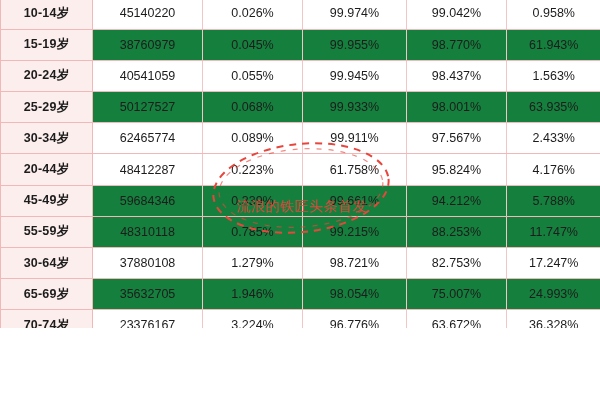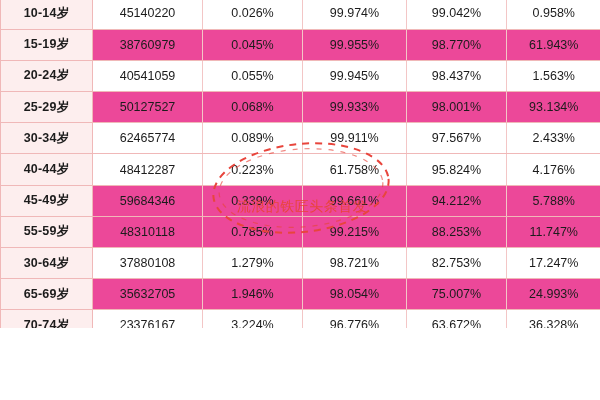--- a/index.html
+++ b/index.html
@@ -46,21 +46,21 @@
     border-right: 1px solid #f0b8b8;
     font-size: 12.5px;
     letter-spacing: 0.2px;
   }
   table.data td.c1 { width: 110px; }
   table.data td.c2 { width: 100px; }
   table.data td.c3 { width: 104px; }
   table.data td.c4 { width: 100px; }
   table.data td.c5 { width: 94px; border-right: none; }
   table.data tr.even td:not(.c0) { background: #ffffff; }
-  table.data tr.odd  td:not(.c0) { background: #ec4899; }
+  table.data tr.odd  td:not(.c0) { background: #15803d; }
 
   
   #watermark {
     position: absolute;
     left: 208px;
     top: 140px;
     width: 186px;
     height: 96px;
     pointer-events: none;
   }
@@ -110,32 +110,32 @@
           <td class="c3">99.945%</td>
           <td class="c4">98.437%</td>
           <td class="c5">1.563%</td>
         </tr>
         <tr class="odd">
           <td class="c0">25-29岁</td>
           <td class="c1">50127527</td>
           <td class="c2">0.068%</td>
           <td class="c3">99.933%</td>
           <td class="c4">98.001%</td>
-          <td class="c5">93.134%</td>
+          <td class="c5">63.935%</td>
         </tr>
         <tr class="even">
           <td class="c0">30-34岁</td>
           <td class="c1">62465774</td>
           <td class="c2">0.089%</td>
           <td class="c3">99.911%</td>
           <td class="c4">97.567%</td>
           <td class="c5">2.433%</td>
         </tr>
         <tr class="even">
-          <td class="c0">40-44岁</td>
+          <td class="c0">20-44岁</td>
           <td class="c1">48412287</td>
           <td class="c2">0.223%</td>
           <td class="c3">61.758%</td>
           <td class="c4">95.824%</td>
           <td class="c5">4.176%</td>
         </tr>
         <tr class="odd">
           <td class="c0">45-49岁</td>
           <td class="c1">59684346</td>
           <td class="c2">0.339%</td>

